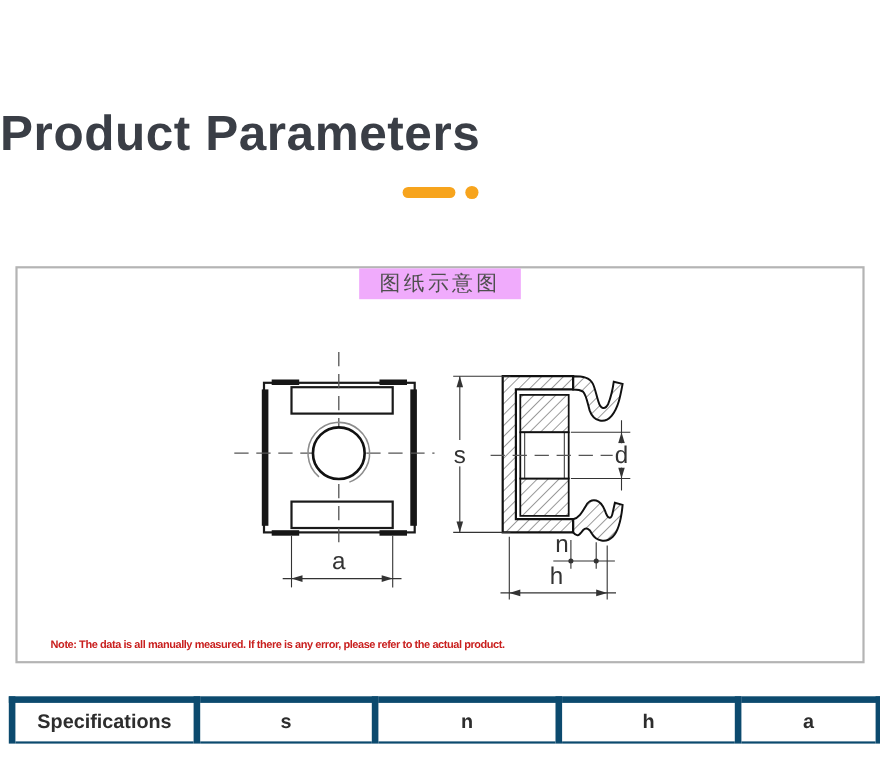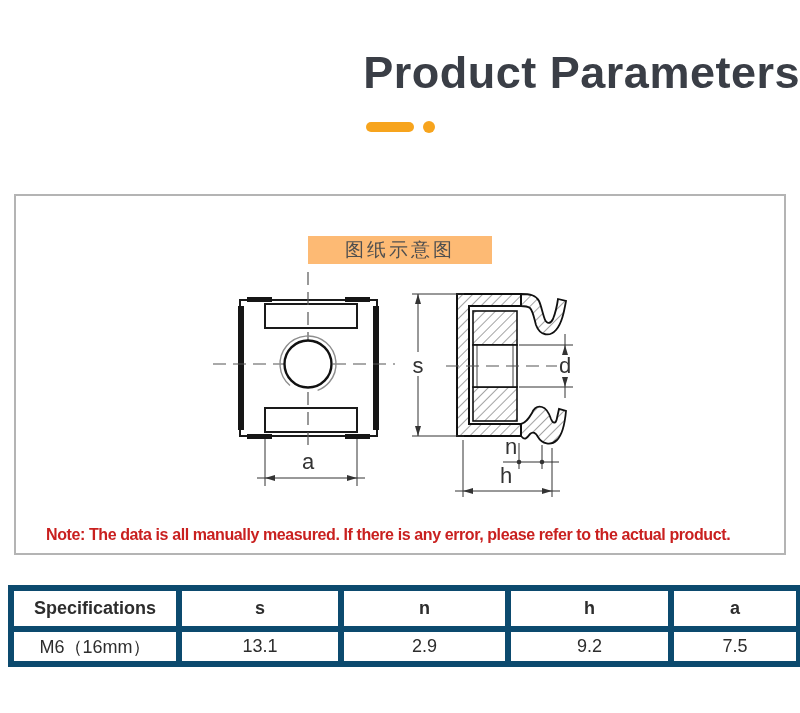--- a/index.html
+++ b/index.html
@@ -1,39 +1,39 @@
 <!DOCTYPE html>
 <html style="--accent: #F7A41D; --title: #3A3E46; --note: #C9201F;"><head>
 <meta charset="utf-8">
 <style>
   html,body{margin:0;padding:0;}
   body{
     width:800px;height:713px;background:#ffffff;overflow:hidden;
     font-family:"Liberation Sans", sans-serif;
   }
   .page-title{
-    margin:50px 0 0;text-align:right;font-size:45px;line-height:1;
+    margin:98px 0 0;text-align:left;font-size:45px;line-height:1;
     font-weight:bold;color:var(--title,#3a3e46);letter-spacing:.5px;
   }
   .divider{display:flex;justify-content:center;align-items:center;gap:9px;margin-top:26px;}
   .divider .bar{width:48px;height:10px;border-radius:5px;background:var(--accent,#f7a41d);}
   .divider .dot{width:12px;height:12px;border-radius:50%;background:var(--accent,#f7a41d);}
   .diagram-box{
     position:relative;margin:61px 14px 0;height:357px;
     border:2px solid #b4b4b4;background:#fff;
   }
   .diagram-label{
     position:absolute;top:0;left:50%;transform:translateX(-50%);
-    width:184px;height:28px;background:#fdba74;color:#4f4f4f;
-    font-size:19px;letter-spacing:3px;display:flex;align-items:center;justify-content:center;margin-top:40px;
+    width:147px;height:28px;background:#f0abfc;color:#4f4f4f;
+    font-size:19px;letter-spacing:3px;display:flex;align-items:center;justify-content:center;
   }
   .drawing{position:absolute;left:0;top:0;}
   .note{
     position:absolute;left:30px;bottom:9px;white-space:nowrap;
-    font-size:16px;font-weight:bold;letter-spacing:-0.4px;color:var(--note,#c9201f);
+    font-size:10px;font-weight:bold;letter-spacing:-0.4px;color:var(--note,#c9201f);
   }
   table.spec{
     border-collapse:collapse;table-layout:fixed;width:788px;
     margin:30px 4px 0 8px;font-size:18px;color:#2d2d2d;
   }
   table.spec th,table.spec td{
     border:6px solid #0c4a6e;text-align:center;vertical-align:middle;
     padding:0;overflow:hidden;
   }
   table.spec th{height:35px;font-weight:bold;border-bottom-width:2px;}
@@ -157,22 +157,15 @@
     <thead>
       <tr>
         <th>Specifications</th>
         <th>s</th>
         <th>n</th>
         <th>h</th>
         <th>a</th>
       </tr>
     </thead>
     <tbody>
-      <tr>
-        <td>M6（16mm）</td>
-        <td>13.1</td>
-        <td>2.9</td>
-        <td>9.2</td>
-        <td>7.5</td>
-      </tr>
     </tbody>
   </table>
 </div>
 
 </body></html>

